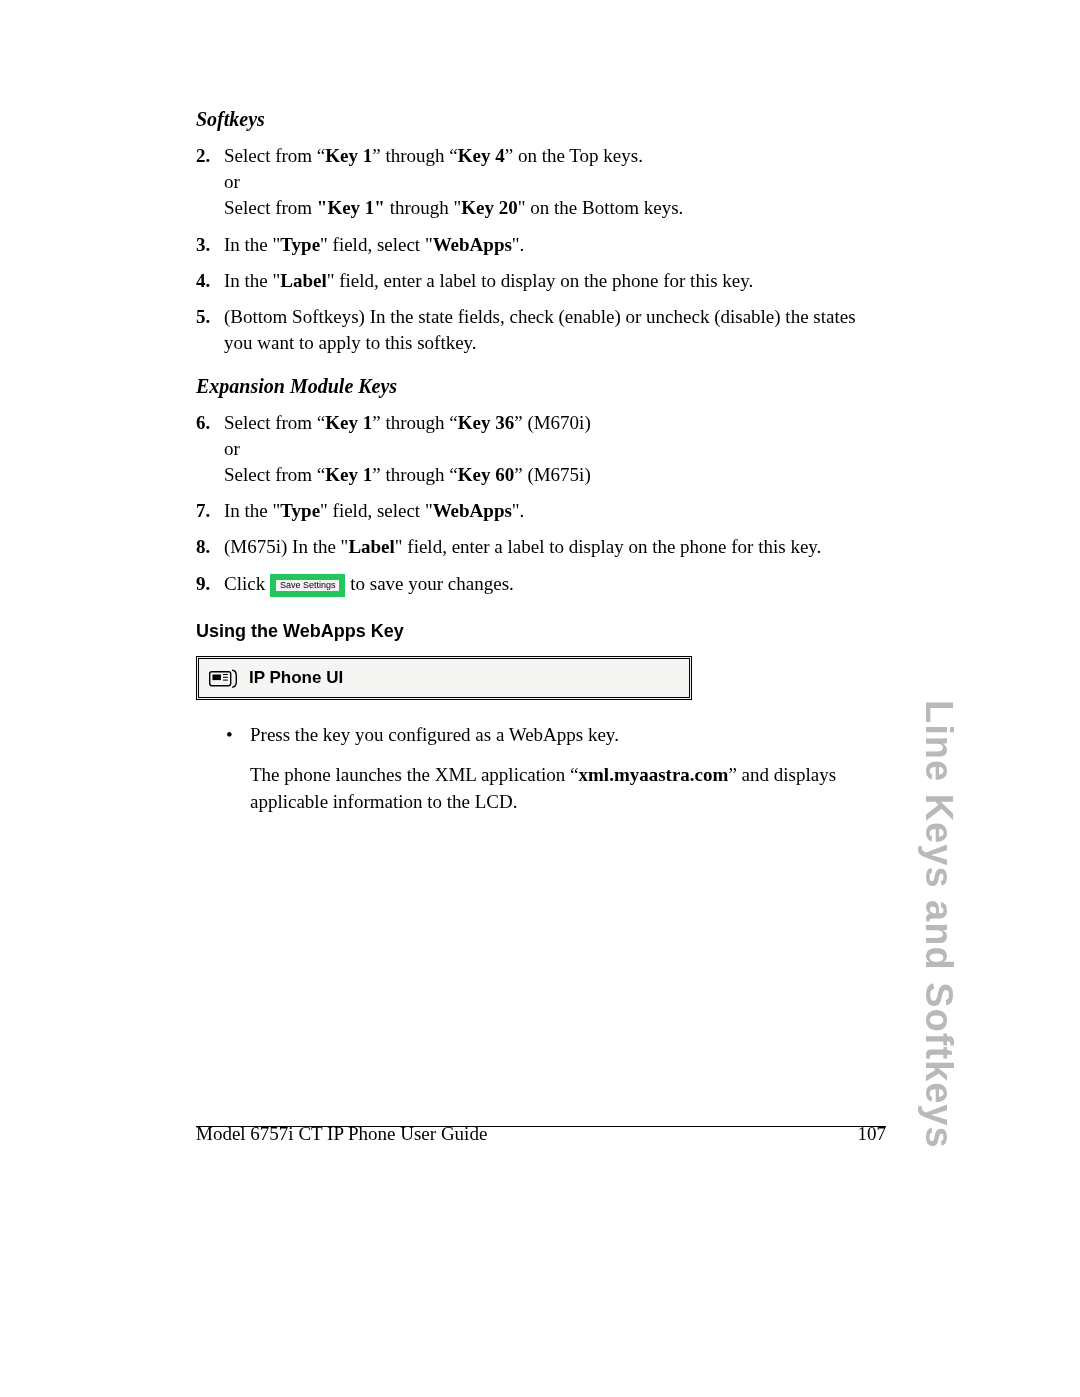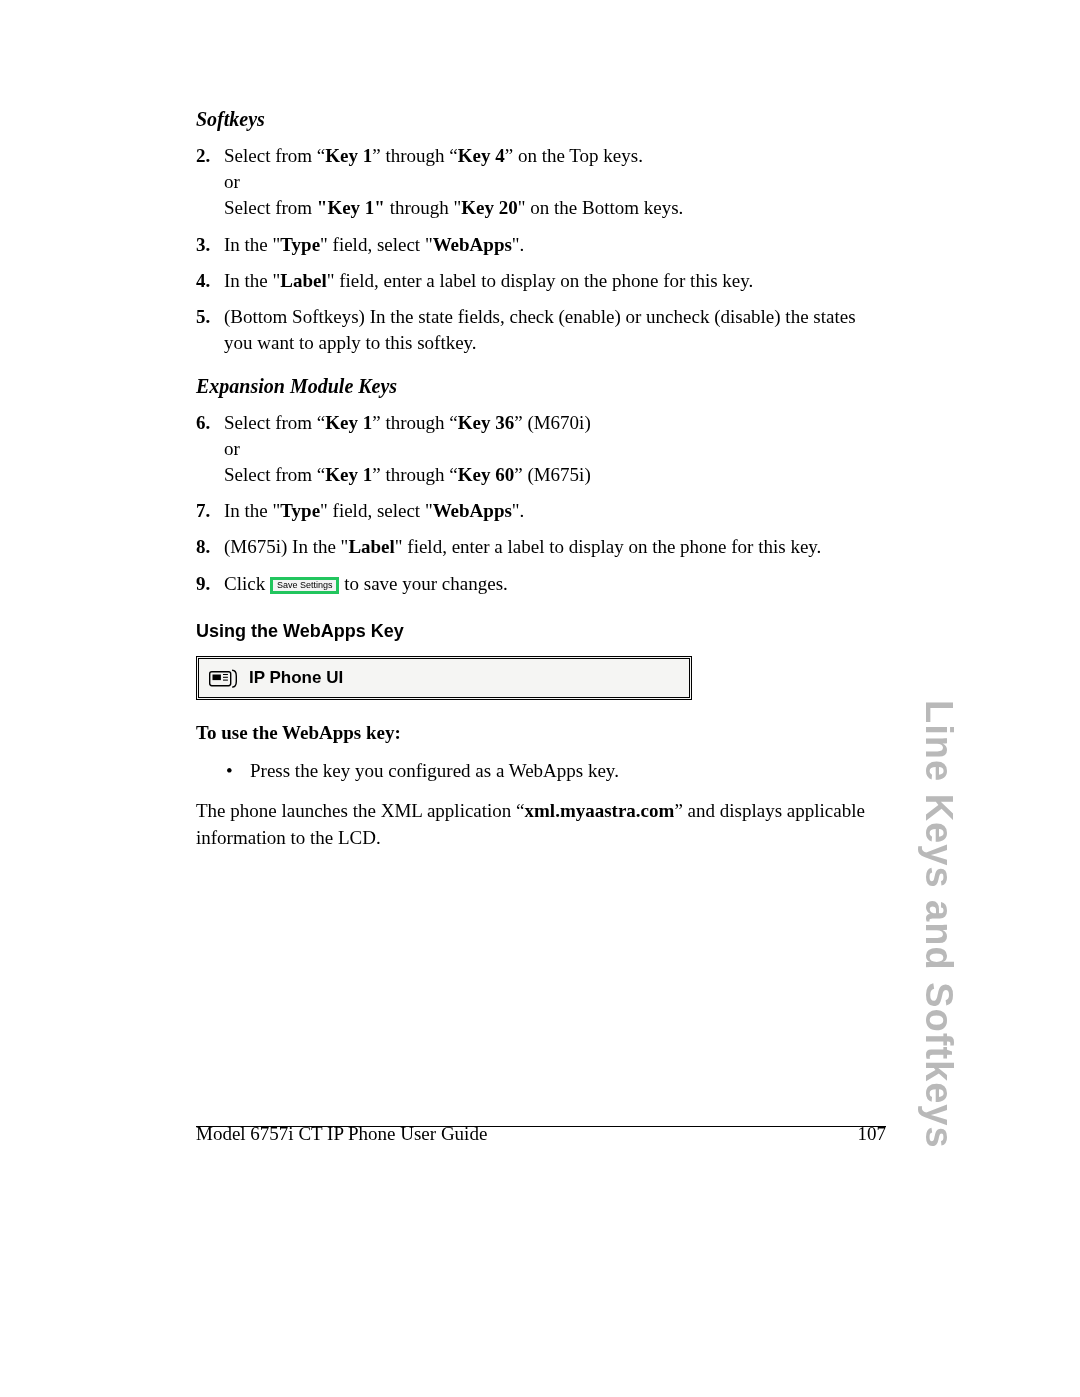--- a/index.html
+++ b/index.html
@@ -76,21 +76,21 @@
     display: flex;
     font-size: 19px;
     line-height: 1.4;
     margin-left: 30px;
     margin-bottom: 14px;
   }
   .bullet .dot { width: 24px; flex: 0 0 24px; }
   .bullet .txt { flex: 1; }
   .btn-save {
     display: inline-block;
-    border: 3px solid #22c55e;
+    border: 6px solid #22c55e;
     font-family: Arial, Helvetica, sans-serif;
     font-size: 9px;
     padding: 1px 4px;
     vertical-align: middle;
     background: #f4f4f4;
     line-height: 1;
   }
   .side-title {
     position: absolute;
     right: 120px;
@@ -112,20 +112,21 @@
   .footer {
     position: absolute;
     left: 196px;
     top: 1123px;
     width: 690px;
     display: flex;
     justify-content: space-between;
     font-size: 19px;
   }
   .indent-after-bullet {
+    margin-left: 54px;
     font-size: 19px;
     line-height: 1.4;
   }
 </style>
 </head>
 <body>
 
 <div class="page">
 
   <div class="h-softkeys">Softkeys</div>
@@ -197,21 +198,20 @@
       <rect x="1" y="6" width="30" height="20" rx="3" fill="none" stroke="#000" stroke-width="2"></rect>
       <rect x="5" y="10" width="12" height="8" fill="#000"></rect>
       <line x1="20" y1="10" x2="27" y2="10" stroke="#000" stroke-width="1.5"></line>
       <line x1="20" y1="14" x2="27" y2="14" stroke="#000" stroke-width="1.5"></line>
       <line x1="20" y1="18" x2="27" y2="18" stroke="#000" stroke-width="1.5"></line>
       <path d="M33 4 Q39 4 39 12 L39 20 Q39 28 33 28" fill="none" stroke="#000" stroke-width="2"></path>
     </svg>
     <span class="label">IP Phone UI</span>
   </div>
 
-  <div class="to-use">To use the WebApps key:</div>
 
   <div class="bullet">
     <div class="dot">•</div>
     <div class="txt">Press the key you configured as a WebApps key.</div>
   </div>
 
   <div class="indent-after-bullet">
     <span>The phone launches the XML application “</span><span class="b">xml.myaastra.com</span><span>” and displays applicable information to the LCD.</span>
   </div>
 

